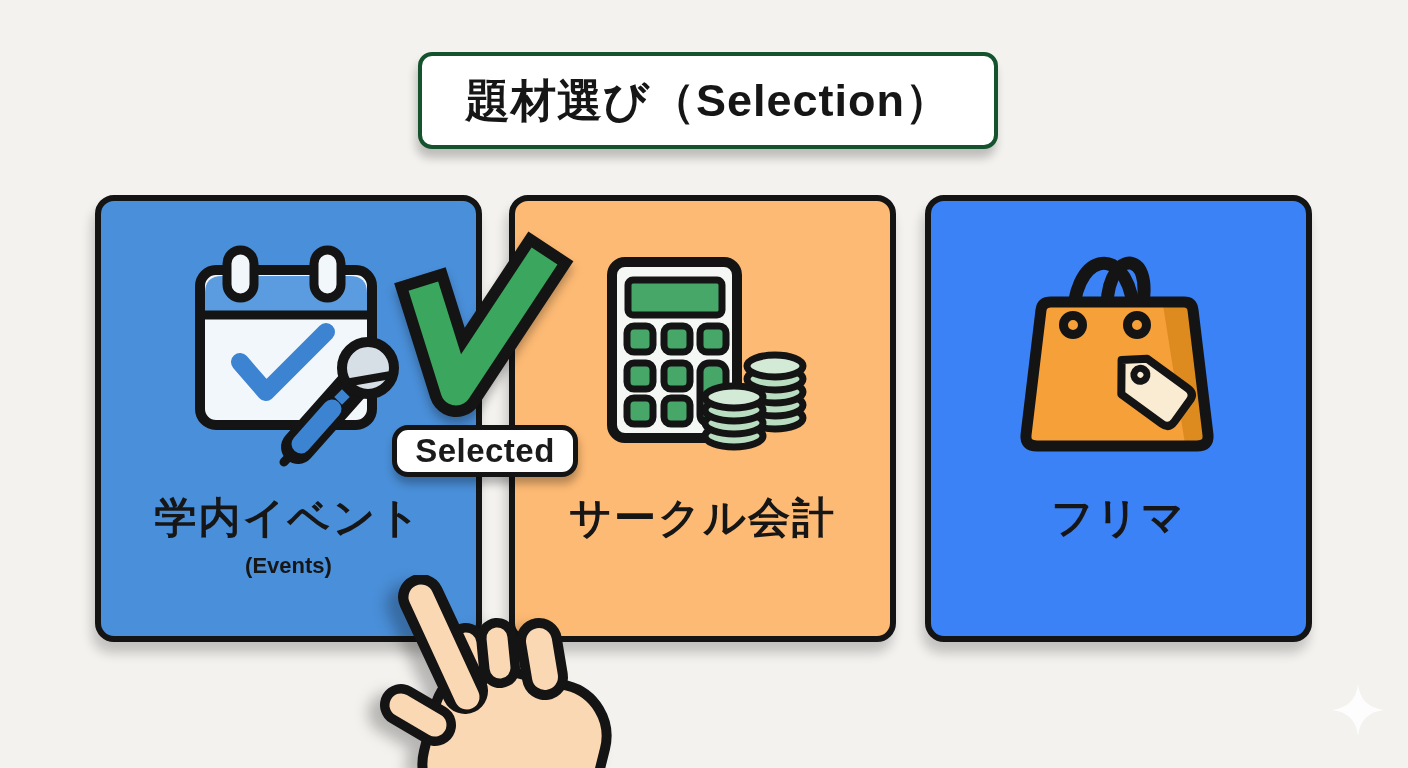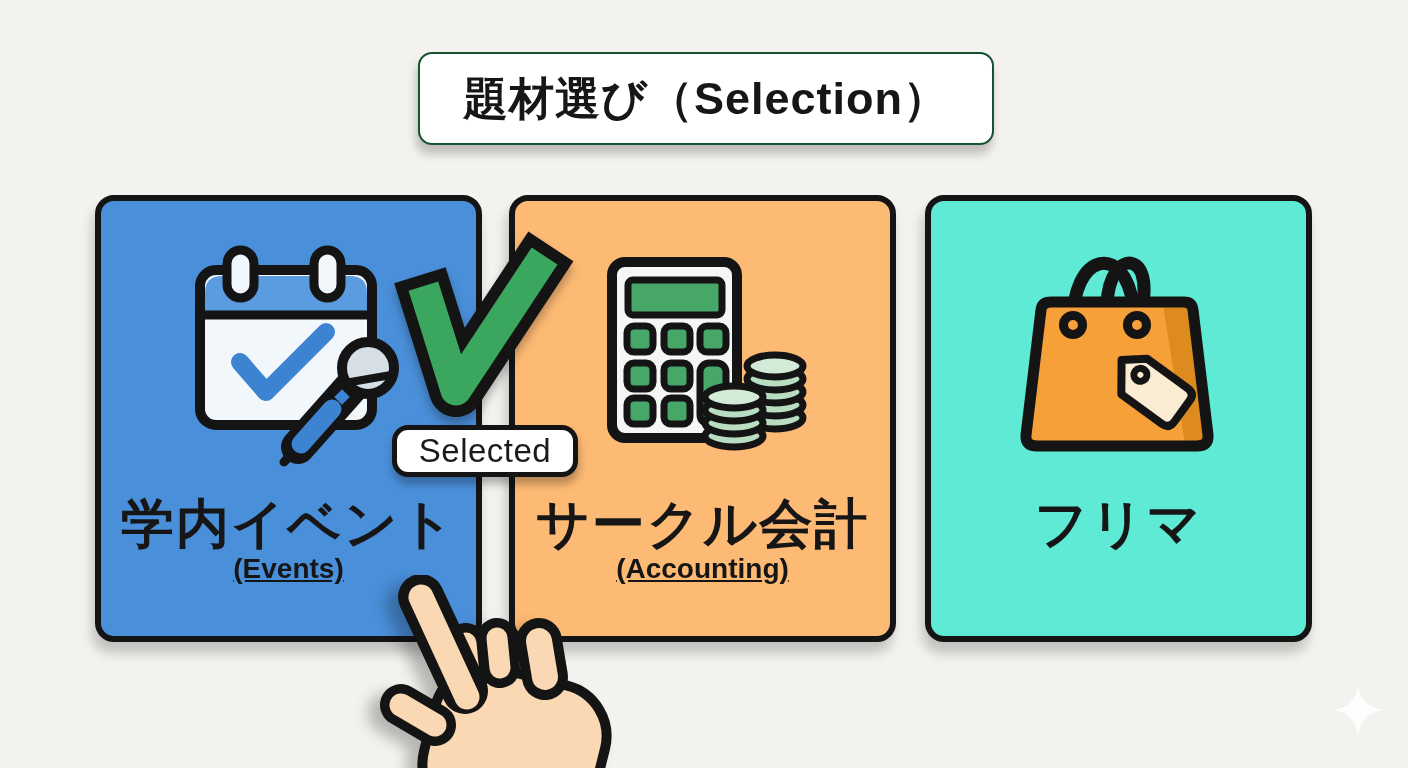--- a/index.html
+++ b/index.html
@@ -1,47 +1,47 @@
 <!DOCTYPE html>
 <html><head>
 <meta charset="utf-8">
 <style>
   html,body{margin:0;padding:0;}
   body{font-family:"Liberation Sans","DejaVu Sans",sans-serif;}
   #stage{position:relative;width:1408px;height:768px;background:#f3f2ef;overflow:hidden;}
 
   
   .title-box{position:absolute;left:418px;top:52px;width:572px;height:89px;
-    background:#ffffff;border:2px solid #14532d;border-radius:14px;
+    background:#ffffff;border:4px solid #14532d;border-radius:14px;
     display:flex;align-items:center;justify-content:center;z-index:2;
     box-shadow:-2px 9px 10px rgba(0,0,0,0.22);}
   .title-box span{font-size:45px;font-weight:800;color:#161616;letter-spacing:1px;white-space:nowrap;}
 
   
   .card{position:absolute;top:195px;width:387px;height:447px;box-sizing:border-box;
     border:6px solid #141414;border-radius:19px;z-index:1;
     box-shadow:-3px 11px 12px rgba(0,0,0,0.20);}
   .card-0{left:95px;}
   .card-1{left:509px;}
   .card-2{left:925px;}
   .icon-svg{position:absolute;left:-6px;top:-6px;width:387px;height:447px;pointer-events:none;}
   .labels{position:absolute;left:-6px;top:293px;width:387px;text-align:center;color:#161616;}
-  .labels .jp{font-size:53px;font-weight:800;line-height:1.12;letter-spacing:2px;}
-  .labels .en{font-size:28px;font-weight:800;margin-top:0;letter-spacing:0px;text-decoration:underline;}
+  .labels .jp{font-size:42px;font-weight:800;line-height:1.12;letter-spacing:2px;}
+  .labels .en{font-size:22px;font-weight:800;margin-top:12px;letter-spacing:0px;}
 
   
   .check-svg{position:absolute;left:390px;top:228px;width:200px;height:235px;z-index:3;
     filter:drop-shadow(0 7px 5px rgba(0,0,0,0.28));}
 
   
   .pill{position:absolute;left:392px;top:425px;width:186px;height:52px;box-sizing:border-box;
     background:#ffffff;border:5px solid #141414;border-radius:16px;z-index:4;
     display:flex;align-items:center;justify-content:center;
     box-shadow:1px 7px 8px rgba(0,0,0,0.28);}
-  .pill span{font-size:33px;font-weight:400;color:#1b1b1b;letter-spacing:0.5px;}
+  .pill span{font-size:33px;font-weight:700;color:#1b1b1b;letter-spacing:0.5px;}
 
   
   .hand-svg{position:absolute;left:365px;top:575px;width:300px;height:193px;z-index:6;
     filter:drop-shadow(-12px 8px 7px rgba(0,0,0,0.25));}
 
   
   .sparkle-svg{position:absolute;left:1332px;top:684px;width:52px;height:52px;z-index:0;opacity:0.9;}
 </style>
 </head>
 <body>
@@ -101,25 +101,24 @@
 
       <g>
         <ellipse cx="225" cy="241" rx="29" ry="11" fill="#b9ddc0" stroke="#141414" stroke-width="7"></ellipse>
         <ellipse cx="225" cy="228" rx="29" ry="11" fill="#b9ddc0" stroke="#141414" stroke-width="7"></ellipse>
         <ellipse cx="225" cy="215" rx="29" ry="11" fill="#b9ddc0" stroke="#141414" stroke-width="7"></ellipse>
         <ellipse cx="225" cy="202" rx="29" ry="11" fill="#d3ead7" stroke="#141414" stroke-width="7"></ellipse>
       </g>
     </svg>
     <div class="labels">
       <div class="jp">サークル会計</div>
-      <div class="en">(Accounting)</div>
     </div>
   </div>
 
-  <div class="card card-2" style="background: #5eead4;">
+  <div class="card card-2" style="background: #3b82f6;">
     <svg class="icon-svg" viewBox="0 0 387 447">
 
       <path d="M148,132 C146,55 200,48 208,110" fill="none" stroke="#141414" stroke-width="13" stroke-linecap="round"></path>
       <path d="M182,110 C184,48 238,55 212,130" fill="none" stroke="#141414" stroke-width="13" stroke-linecap="round"></path>
 
       <path d="M126,107 H259 Q267,107 268,115 L283,240 Q284,251 272,251 H112 Q100,251 101,240 L116,115 Q117,107 126,107 Z" fill="#f6a039"></path>
       <polygon points="238,110 265,110 280,249 260,249" fill="#dd8a1f"></polygon>
       <path d="M126,107 H259 Q267,107 268,115 L283,240 Q284,251 272,251 H112 Q100,251 101,240 L116,115 Q117,107 126,107 Z" fill="none" stroke="#141414" stroke-width="11" stroke-linejoin="round"></path>
 
       <circle cx="148" cy="130" r="9.5" fill="none" stroke="#141414" stroke-width="9"></circle>

